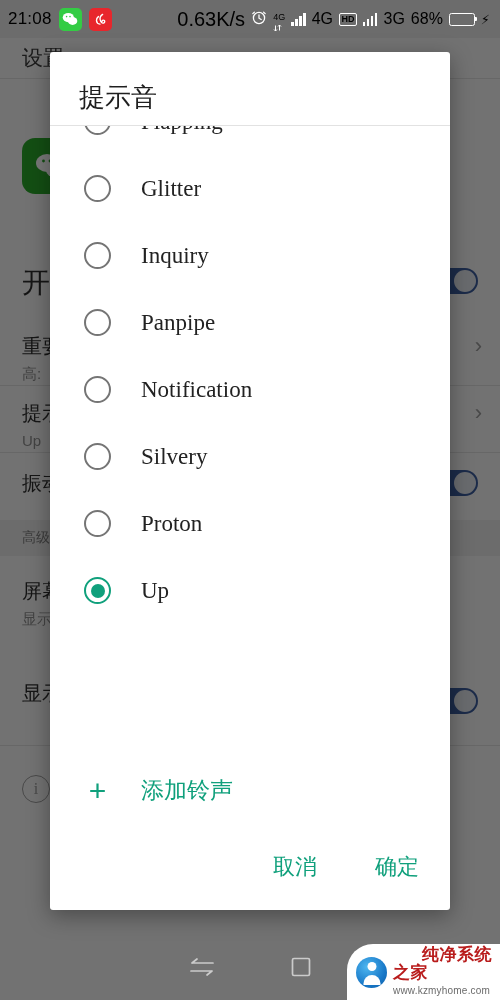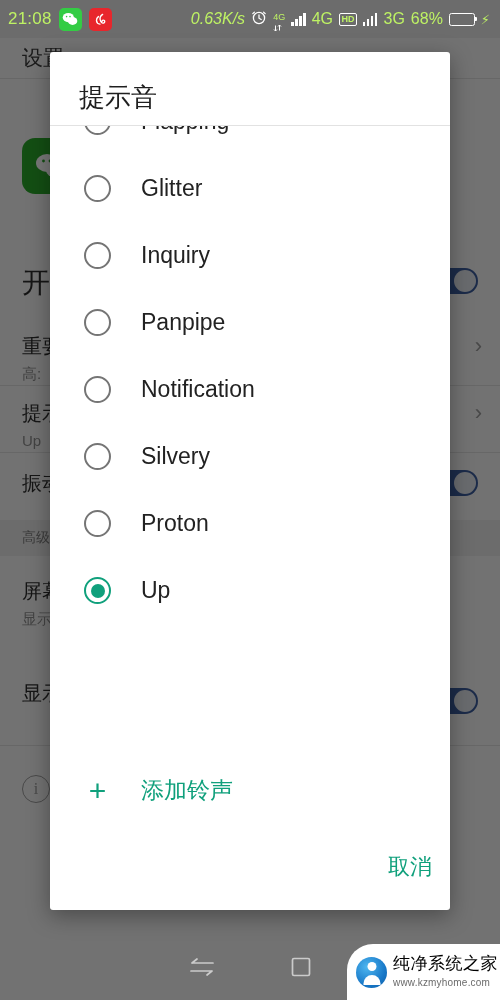--- a/index.html
+++ b/index.html
@@ -24,40 +24,40 @@
   }
 
   .statusbar {
     position: absolute;
     top: 0; left: 0; right: 0;
     height: 38px;
     background: #6c6c6c;
     display: flex;
     align-items: center;
     padding: 0 8px;
-    color: #bef264;
+    color: #000000;
     font-size: 17px;
     z-index: 40;
   }
   .sb-left { display: flex; align-items: center; gap: 7px; }
   .sb-time { font-size: 17px; letter-spacing: .2px; }
   .sb-app {
     width: 23px; height: 23px;
     border-radius: 5px;
     display: flex; align-items: center; justify-content: center;
   }
   .sb-app.wechat { background: #33cc44; }
   .sb-app.netease { background: #e8262c; }
   .sb-right {
     margin-left: auto;
     display: flex; align-items: center; gap: 6px;
     font-size: 16px;
     padding-right: 2px;
   }
-  .sb-net { font-size: 16px; font-style: italic; }
+  .sb-net { font-size: 20px; }
   .sig { display: inline-flex; align-items: flex-end; gap: 1.5px; height: 13px; }
   .sig i { display:block; width: 2.5px; background: #fff; }
   .sig i:nth-child(1){height:4px}
   .sig i:nth-child(2){height:7px}
   .sig i:nth-child(3){height:10px}
   .sig i:nth-child(4){height:13px}
   .hd-box {
     border: 1.5px solid #fff;
     border-radius: 2px;
     font-size: 9px;
@@ -172,20 +172,21 @@
     font-size: 26px;
     color: #1f1f1f;
     height: 73px;
   }
   .dlg-divider { height: 1px; background: #e2e2e2; }
 
   .dlg-list {
     flex: 1;
     overflow: hidden;
     position: relative;
+    font-family: Liberation Serif, serif;
   }
   .list-inner {
     position: absolute;
     left: 0; right: 0;
     top: -38px;
   }
   .opt {
     height: 67px;
     display: flex;
     align-items: center;
@@ -231,21 +232,21 @@
     margin-left: 30px;
     font-size: 23px;
     color: #10a07c;
   }
 
   .dlg-actions {
     height: 86px;
     display: flex;
     align-items: center;
     justify-content: flex-end;
-    padding-right: 14px;
+    padding-right: 27px;
     gap: 50px;
   }
   .dlg-btn {
     background: none;
     border: none;
     color: #10a07c;
     font-size: 22px;
     font-family: inherit;
     cursor: pointer;
     padding: 6px 4px;
@@ -274,23 +275,24 @@
     transform: translateX(-50%);
     width: 9px; height: 9px; border-radius: 50%; background: #fff;
   }
   .wm-logo::after {
     content:""; position:absolute; left:50%; bottom:3px;
     transform: translateX(-50%);
     width: 17px; height: 10px; border-radius: 9px 9px 0 0; background: #fff;
   }
   .wm-text { line-height: 1.05; }
   .wm-cn {
-    font-size: 17px; font-weight: normal;
-    color: #000000;
+    font-size: 17px; font-weight: bold;
+    color: #b91c1c;
     letter-spacing: .5px;
+    margin-left: 29px;
   }
   .wm-url {
     font-size: 10px; color: #6a6a6a; letter-spacing: .2px;
   }
 </style>
 </head>
 <body>
 
 <div id="backdrop">
 
@@ -477,20 +479,21 @@
       </div>
   </div>
 
   <div class="opt-add">
     <span class="plus">+</span>
     <span class="add-label">添加铃声</span>
   </div>
 
   <div class="dlg-actions">
     <button class="dlg-btn">取消</button>
+    <button class="dlg-btn">确定</button>
   </div>
 </div>
 
 <div class="watermark">
   <span class="wm-logo"></span>
   <span class="wm-text">
     <span class="wm-cn">纯净系统之家</span><br>
     <span class="wm-url">www.kzmyhome.com</span>
   </span>
 </div>

